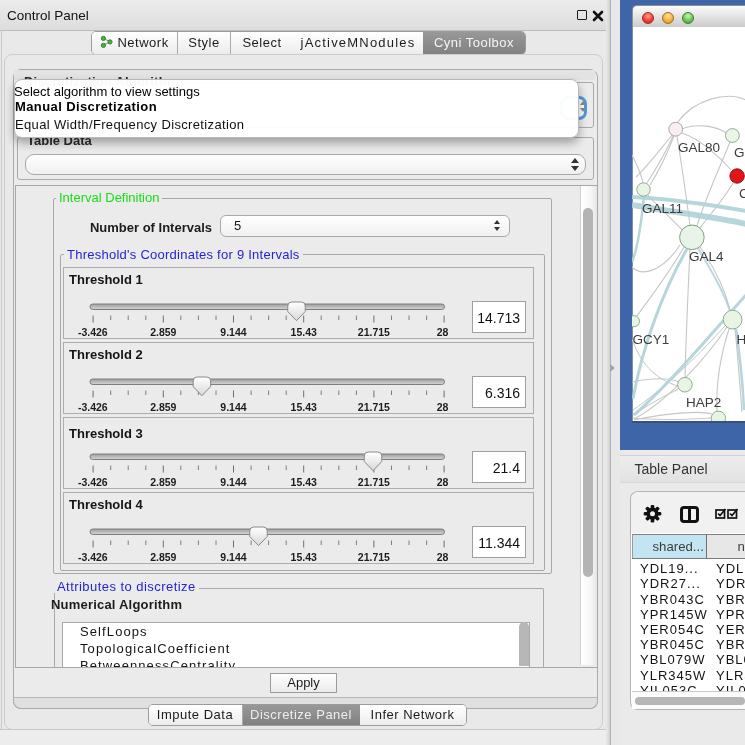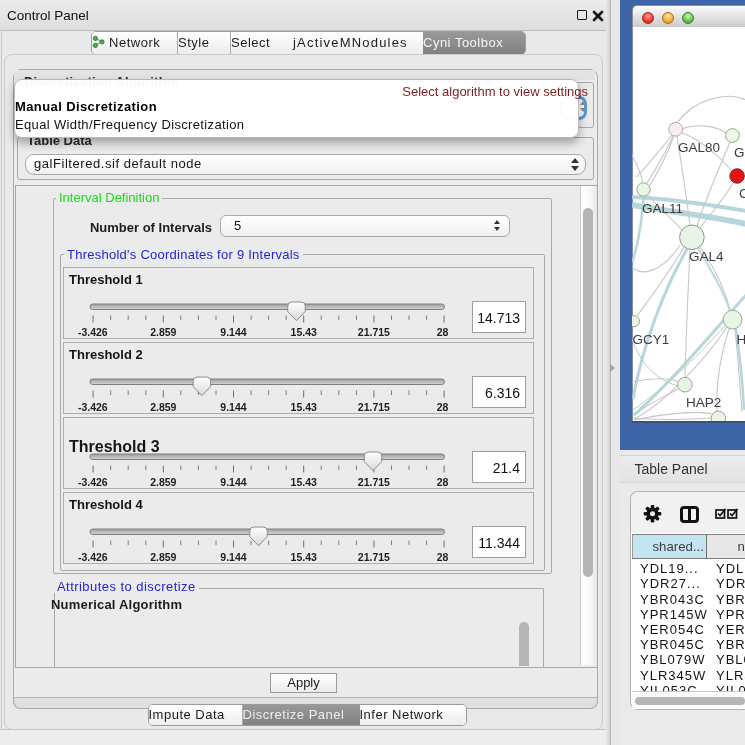--- a/index.html
+++ b/index.html
@@ -1,19 +1,19 @@
 <!DOCTYPE html>
 <html><head><meta charset="utf-8">
 <style>
 html,body{margin:0;padding:0;overflow:hidden}
 #root{-webkit-font-smoothing:antialiased;position:relative;width:745px;height:745px;background:#e9e9e9;font-family:"Liberation Sans",sans-serif;overflow:hidden}
 .abs{position:absolute}
 .grouptitle{position:absolute;background:#ebebeb;padding:0 3px;font-size:13px;line-height:13px}
 .gbox{position:absolute;border:1px solid #a9a9a9;border-radius:3px}
-.tabseg{height:22px;line-height:22px;font-size:13px;letter-spacing:0.5px;color:#1c1c1c;background:linear-gradient(#ffffff,#ececec);float:left}
+.tabseg{height:22px;line-height:22px;font-size:13px;letter-spacing:0.5px;color:#1c1c1c;text-align:center;background:linear-gradient(#ffffff,#ececec);float:left}
 .tb{position:absolute;font-size:13px;line-height:20px;text-align:center;background:linear-gradient(#ffffff,#ebebeb);border:1px solid #9b9b9b;color:#1c1c1c}
 .row1{position:absolute;font-size:13px;color:#141414;white-space:nowrap}
 </style></head>
 <body>
 <div id="root">
 
 <div class="abs" style="left:0;top:0;width:610px;height:745px;background:#e9e9e9;border-right:1px solid #b3b3b3"></div>
 
 <div class="abs" style="left:0;top:0;width:610px;height:30px;background:linear-gradient(#ececec,#dddddd);border-bottom:1px solid #bcbcbc"></div>
 <div class="abs" style="left:7px;top:7.5px;font-size:13.5px;color:#111">Control Panel</div>
@@ -47,21 +47,20 @@
 <div class="gbox" style="left:17px;top:82px;width:575px;height:44px"></div>
 
 <div class="abs" style="left:560px;top:95.5px;width:21px;height:18.5px;background:#fff;border:3px solid #519bdd;border-radius:8px"></div>
 <div class="abs" style="left:580px;top:101px;width:0;height:0;border-left:3px solid transparent;border-right:3px solid transparent;border-bottom:4px solid #8a8a8a"></div>
 <div class="abs" style="left:580px;top:108px;width:0;height:0;border-left:3px solid transparent;border-right:3px solid transparent;border-top:4px solid #8a8a8a"></div>
 
 <div class="gbox" style="left:17px;top:137px;width:575px;height:41px"></div>
 <div class="grouptitle" style="left:24px;top:134px;font-weight:bold;color:#2b2b2b">Table Data</div>
 
 <div class="abs" style="left:25px;top:154px;width:559px;height:19px;background:linear-gradient(#ffffff,#f0f0f0);border:1px solid #a9a9a9;border-radius:9px"></div>
-<div class="abs" style="left:34px;top:155.5px;font-size:13px;letter-spacing:0.55px;color:#161616">galFiltered.sif default node</div>
 <div class="abs" style="left:571px;top:158px;width:0;height:0;border-left:4px solid transparent;border-right:4px solid transparent;border-bottom:5px solid #333"></div>
 <div class="abs" style="left:571px;top:166px;width:0;height:0;border-left:4px solid transparent;border-right:4px solid transparent;border-top:5px solid #333"></div>
 
 <div class="abs" style="left:15px;top:185px;width:581px;height:481px;border:1px solid #a8a8a8;background:#ebebeb"></div>
 
 <div class="abs" style="left:580px;top:186px;width:16px;height:479px;background:linear-gradient(90deg,#ffffff,#f7f7f7 60%,#e6e6e6);border-left:1px solid #cfcfcf"></div>
 <div class="abs" style="left:583px;top:208px;width:10px;height:369px;background:#b4b4b4;border-radius:5px"></div>
 
 <div class="gbox" style="left:53px;top:198px;width:497px;height:374px;border-radius:2px"></div>
 <div class="grouptitle" style="left:56px;top:191px;color:#16dd16">Interval Definition</div>
@@ -163,21 +162,21 @@
         <text x="239.7" y="67.5" text-anchor="middle" font-size="10.5" font-weight="bold" fill="#1c1c1c" font-family="Liberation Sans,sans-serif">15.43</text>
         <text x="309.9" y="67.5" text-anchor="middle" font-size="10.5" font-weight="bold" fill="#1c1c1c" font-family="Liberation Sans,sans-serif">21.715</text>
         <text x="378.5" y="67.5" text-anchor="middle" font-size="10.5" font-weight="bold" fill="#1c1c1c" font-family="Liberation Sans,sans-serif">28</text>
         <g transform="translate(137.9,0)">
           <path d="M-4.75,34 h9.5 a4,4 0 0 1 4,4 v5.5 l-8.75,9.2 l-8.75,-9.2 v-5.5 a4,4 0 0 1 4,-4 z" fill="url(#thg)" stroke="#8a8a8a" stroke-width="1"></path>
         </g>
       </svg>
       <div class="abs" style="left:408px;top:33px;width:54px;height:32px;background:#fff;border:1px solid #9f9f9f;font-size:14px;line-height:32px;text-align:right;box-sizing:border-box;padding-right:5px;color:#111">6.316</div>
     </div>
 <div class="abs" style="left:63px;top:416.5px;width:469px;height:70.5px;border:1px solid #adadad">
-      <div class="abs" style="left:5px;top:20px;font-size:16px;font-weight:bold;color:#141414">Threshold 3</div>
+      <div class="abs" style="left:5px;top:8px;font-size:13px;font-weight:bold;color:#141414">Threshold 3</div>
       <svg class="abs" style="left:0;top:0" width="471" height="72" viewBox="0 0 471 72">
         <defs>
           <linearGradient id="thg" x1="0" y1="0" x2="0" y2="1">
             <stop offset="0" stop-color="#ffffff"></stop>
             <stop offset="1" stop-color="#d8d8d8"></stop>
           </linearGradient>
           <linearGradient id="trg" x1="0" y1="0" x2="0" y2="1">
             <stop offset="0" stop-color="#9d9d9d"></stop>
             <stop offset="1" stop-color="#d6d6d6"></stop>
           </linearGradient>
@@ -260,34 +259,39 @@
         <g transform="translate(194.5,0)">
           <path d="M-4.75,34 h9.5 a4,4 0 0 1 4,4 v5.5 l-8.75,9.2 l-8.75,-9.2 v-5.5 a4,4 0 0 1 4,-4 z" fill="url(#thg)" stroke="#8a8a8a" stroke-width="1"></path>
         </g>
       </svg>
       <div class="abs" style="left:408px;top:33px;width:54px;height:32px;background:#fff;border:1px solid #9f9f9f;font-size:14px;line-height:32px;text-align:right;box-sizing:border-box;padding-right:5px;color:#111">11.344</div>
     </div>
 
 <div class="abs" style="left:53.5px;top:587.5px;width:488px;height:79px;border:1px solid #a9a9a9;border-bottom:none;border-radius:2px 2px 0 0"></div>
 <div class="grouptitle" style="left:54px;top:580px;letter-spacing:0.45px;color:#2424d6">Attributes to discretize</div>
 <div class="abs" style="left:51px;top:597px;font-size:13px;font-weight:bold;letter-spacing:0.2px;color:#1c1c1c">Numerical Algorithm</div>
+<div class="abs" style="left:62px;top:621.5px;width:468px;height:45px;background:#fff;border:1px solid #a9a9a9;border-bottom:none;overflow:hidden;box-sizing:border-box">
+<div class="abs" style="left:17px;top:1px;font-size:13px;letter-spacing:1.1px;color:#141414">SelfLoops</div>
+<div class="abs" style="left:17px;top:18px;font-size:13px;letter-spacing:1.1px;color:#141414">TopologicalCoefficient</div>
+<div class="abs" style="left:17px;top:35px;font-size:13px;letter-spacing:1.1px;color:#141414">BetweennessCentrality</div>
+</div>
 <div class="abs" style="left:519px;top:622px;width:9.5px;height:44px;background:#b7b7b7;border-radius:5px 5px 0 0"></div>
 
 <div class="tb" style="left:270px;top:673px;width:65px;height:18px;line-height:18px;border-radius:0">Apply</div>
 
 <div class="abs" style="left:147.5px;top:704px;height:20px;border:1px solid #9b9b9b;border-radius:5px;overflow:hidden;background:#fff">
   <div class="tabseg" style="width:93px;height:20px;line-height:20px;border-right:1px solid #ababab">Impute Data</div>
   <div class="tabseg" style="width:117px;height:20px;line-height:20px;background:linear-gradient(#989898,#818181);color:#eeeeee">Discretize Panel</div>
   <div class="tabseg" style="width:106px;height:20px;line-height:20px">Infer Network</div>
 </div>
 <div class="abs" style="left:0;top:729px;width:610px;height:16px;background:#ededed;border-top:1px solid #c6c6c6"></div>
 
 <div class="abs" style="left:24px;top:74px;font-size:13px;font-weight:bold;letter-spacing:0.2px;color:#2a2a2a">Discretization Algorithm</div>
 <div class="abs" style="left:14px;top:79px;width:562.5px;height:57px;background:rgba(255,255,255,0.97);border:1px solid #b8b8b8;border-radius:8px;box-shadow:0 5px 10px rgba(0,0,0,0.32)"></div>
-<div class="abs" style="left:26px;top:84px;width:562px;text-align:right;font-size:13px;color:#7f1d1d">Select algorithm to view settings</div>
+<div class="abs" style="left:14px;top:84px;width:562px;text-align:left;font-size:13px;color:#000000">Select algorithm to view settings</div>
 <div class="abs" style="left:15px;top:99px;font-size:13px;font-weight:bold;letter-spacing:0.4px;color:#000">Manual Discretization</div>
 <div class="abs" style="left:15px;top:116.5px;font-size:13px;letter-spacing:0.35px;color:#111">Equal Width/Frequency Discretization</div>
 
 <div class="abs" style="left:606px;top:0;width:4px;height:745px;background:linear-gradient(90deg,#e9e9e9,#d2d2d2)"></div>
     <div class="abs" style="left:611px;top:0;width:9px;height:745px;background:#e8e8e8"></div>
 
 <div class="abs" style="left:619.5px;top:0;width:125.5px;height:450px;background:#3d65a8"></div>
 <div class="abs" style="left:610px;top:364px;width:0;height:0;border-top:4px solid transparent;border-bottom:4px solid transparent;border-left:5px solid #a3a3a3"></div>
 
 <div class="abs" style="left:632px;top:5px;width:113px;height:22px;background:linear-gradient(#fbfbfb,#c9c9c9);border:1px solid #8e8e8e;border-right:none;border-radius:5px 0 0 0"></div>

